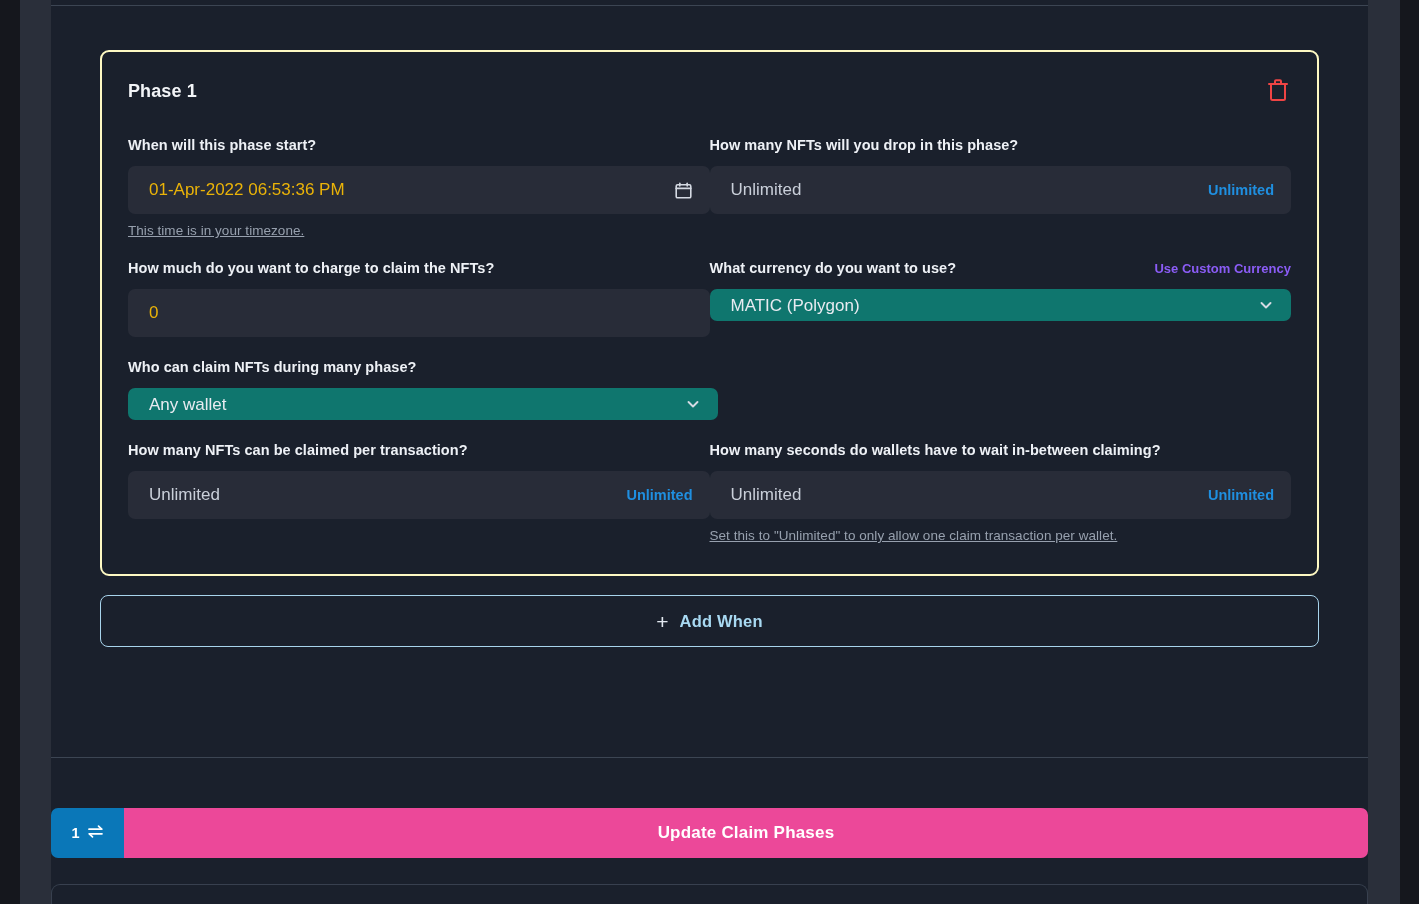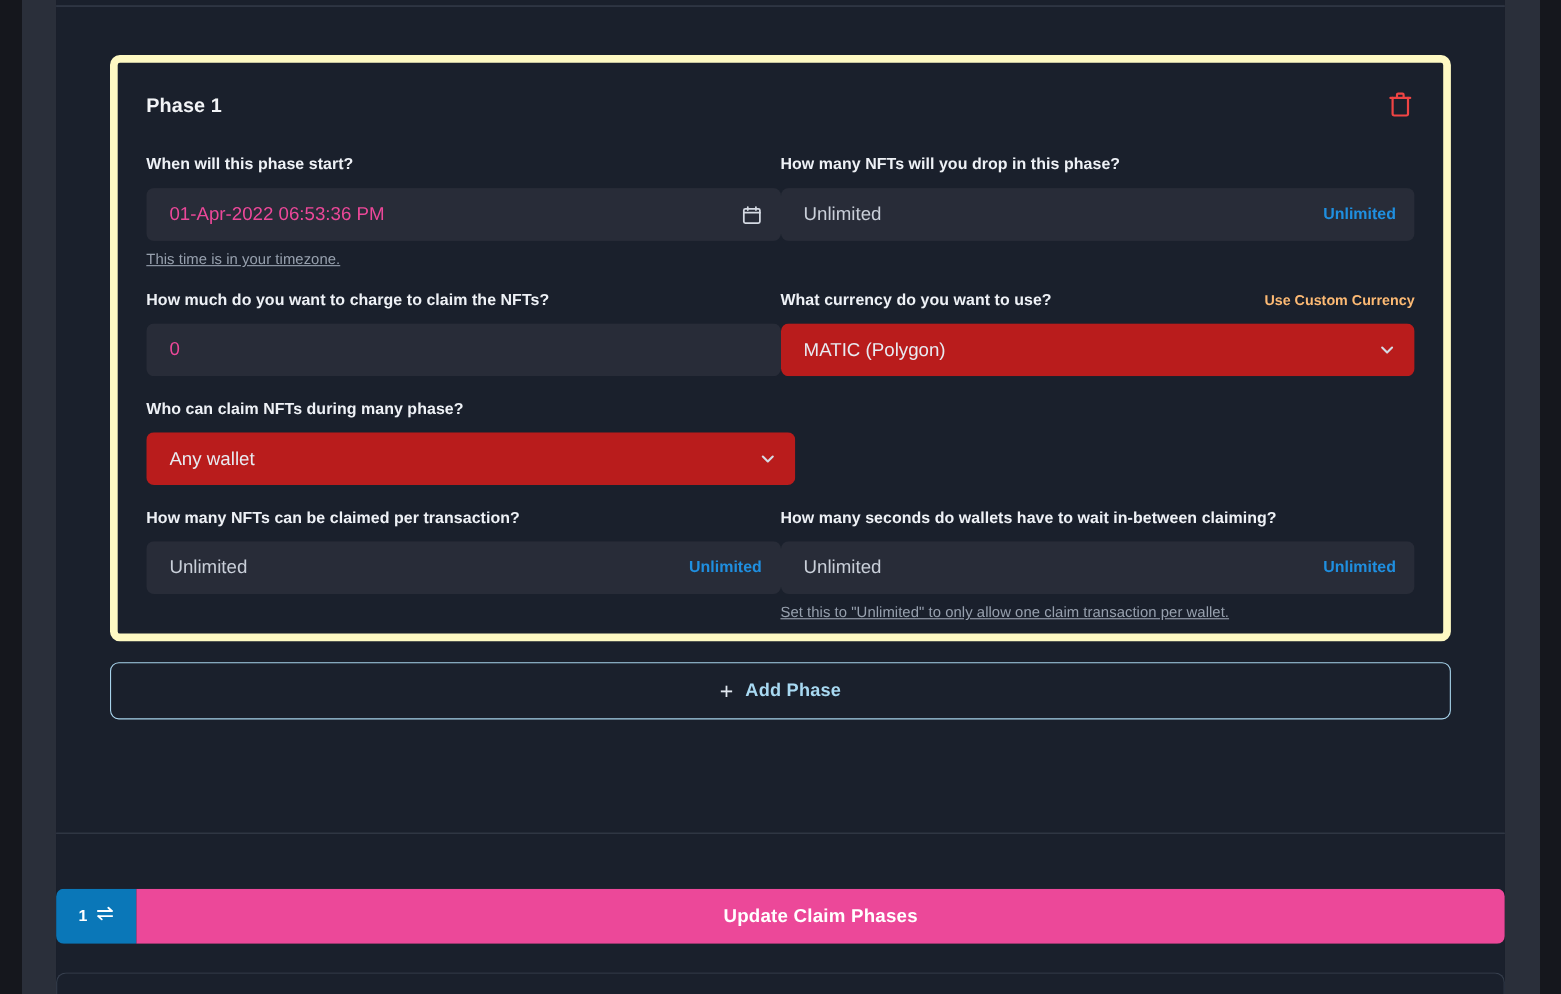--- a/index.html
+++ b/index.html
@@ -66,24 +66,24 @@
     position: absolute;
     left: 0; top: 6px;
     width: 100%;
     height: 751px;
     padding: 44px 49px 0 49px;
   }
 
   
   .phase-card {
     position: relative;
-    border: 7px solid #fef9c3;
+    border: 2px solid #fef9c3;
     border-radius: 9px;
     background: #1a202c;
-    padding: 24px 26px 12px 26px;
+    padding: 24px 26px 31px 26px;
   }
 
   .phase-header {
     display: flex;
     align-items: center;
     justify-content: space-between;
     margin-bottom: 30px;
   }
   .phase-title {
     font-size: 18px;
@@ -118,39 +118,39 @@
   }
   .label {
     font-size: 14.5px;
     font-weight: bold;
     color: #eef1f6;
     letter-spacing: 0.05px;
   }
   .label-action {
     font-size: 13px;
     font-weight: bold;
-    color: #fdba74;
+    color: #8b5cf6;
     cursor: pointer;
     white-space: nowrap;
   }
 
   .input {
     position: relative;
     height: 48px;
     background: #282c38;
     border: 1px solid transparent;
     border-radius: 7px;
     display: flex;
     align-items: center;
     padding: 0 16px 0 20px;
     cursor: text;
   }
   .input .val {
     font-size: 17px;
-    color: #ec4899;
+    color: #eab308;
     flex: 1;
     white-space: nowrap;
     overflow: hidden;
   }
   .input .val.placeholder { color: #c9cfd9; }
   .input .suffix {
     font-size: 14.5px;
     font-weight: bold;
     color: #1f8fe0;
     cursor: pointer;
@@ -159,23 +159,23 @@
   .input .cal-icon {
     display: flex;
     align-items: center;
     justify-content: center;
     cursor: pointer;
   }
 
   select.input-select {
     -webkit-appearance: none;
     appearance: none;
-    height: 48px;
-    width: 100%;
-    background: #b91c1c;
+    height: 32px;
+    width: 100%;
+    background: #0f766e;
     border: 1px solid transparent;
     border-radius: 7px;
     padding: 0 40px 0 20px;
     font-size: 17px;
     font-family: "Liberation Sans", sans-serif;
     color: #e8ebf1;
     cursor: pointer;
     outline: none;
   }
   .select-wrap { position: relative; }
@@ -435,21 +435,21 @@
               <span class="suffix">Unlimited</span>
             </div>
             <div class="hint">Set this to "Unlimited" to only allow one claim transaction per wallet.</div>
           </div>
         </div>
 
       </div>
 
       <button class="add-phase">
         <span class="plus">+</span>
-        <span class="txt">Add Phase</span>
+        <span class="txt">Add When</span>
       </button>
 
     </div>
 
     <div class="footer-divider"></div>
     <div class="footer-zone"></div>
   </div>
 
   <div class="action-bar">
     <div class="net-badge">

